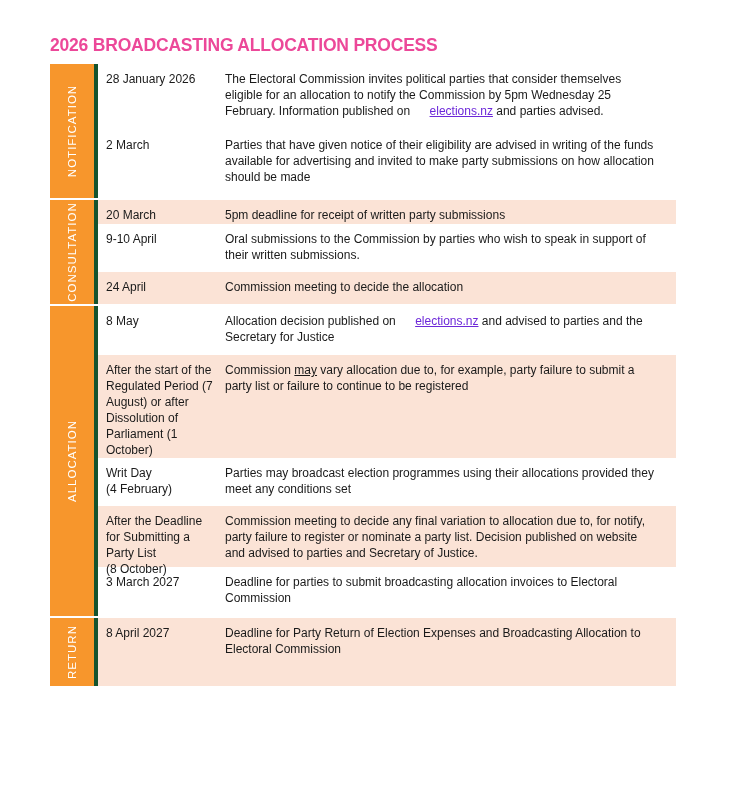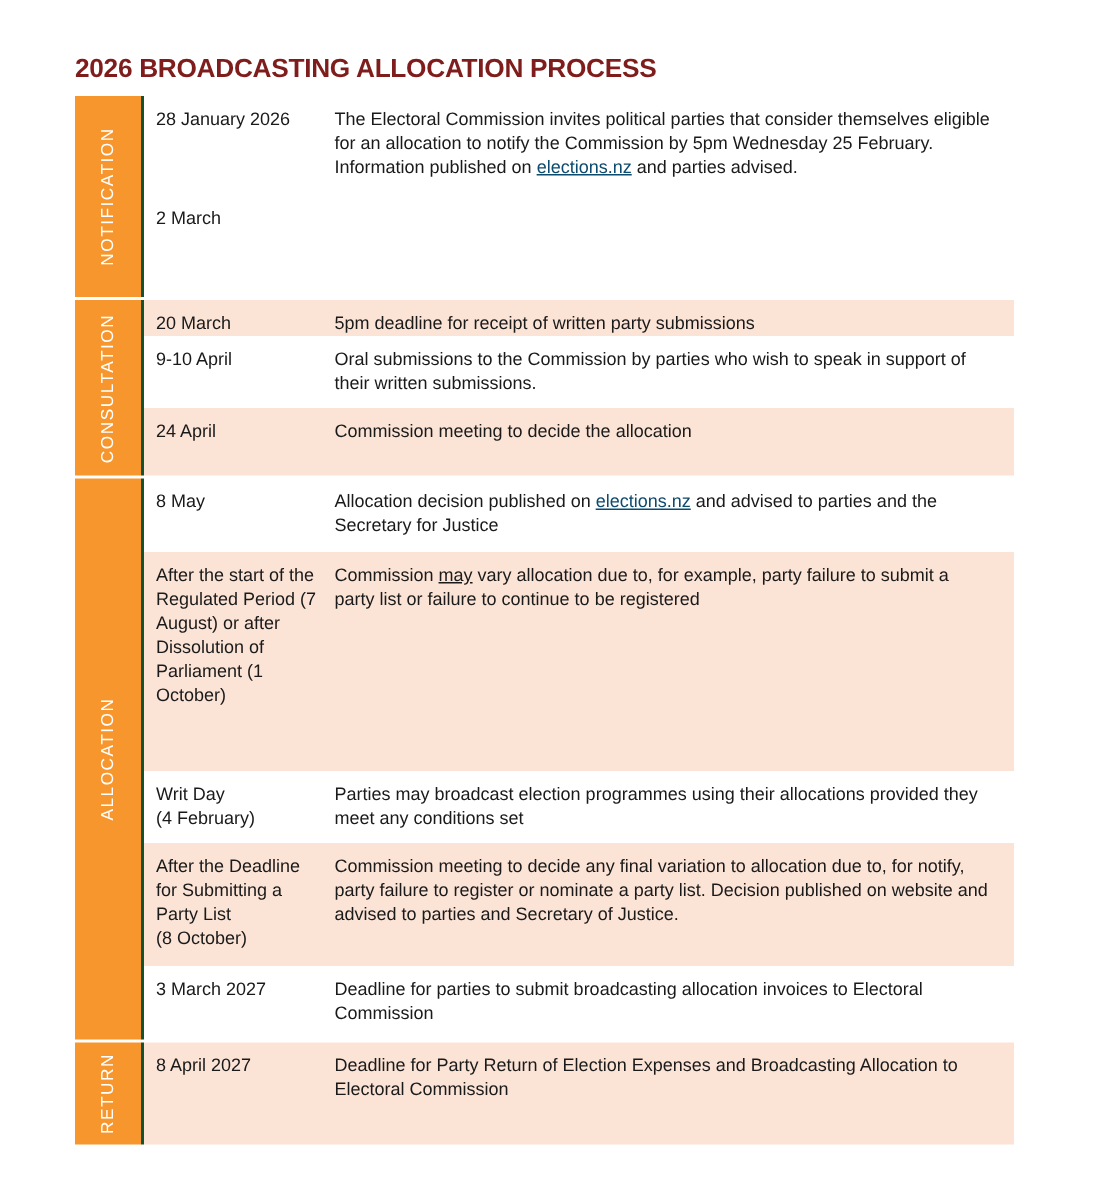--- a/index.html
+++ b/index.html
@@ -1,98 +1,99 @@
 <!DOCTYPE html>
 <html><head>
 <meta charset="utf-8">
 <style>
   html, body { margin: 0; padding: 0; background: #ffffff; }
   body { width: 730px; height: 793px; position: relative; overflow: hidden;
          font-family: "Liberation Sans", sans-serif; color: #1a1a1a; }
   .title { position: absolute; left: 50px; top: 35px; font-size: 17.5px; font-weight: bold;
-           color: #7f1d1d; letter-spacing: -0.2px; }
+           color: #ec4899; letter-spacing: -0.2px; }
   .table { position: absolute; left: 50px; top: 64px; width: 626px; }
   .section { display: flex; border-bottom: 2px solid #ffffff; }
   .section:last-child { border-bottom: none; }
   .sec-label { width: 44px; flex: none; background: #f7962c; position: relative; }
   .sec-label span { position: absolute; left: 50%; top: 50%;
          transform: translate(-50%, -50%) rotate(-90deg); white-space: nowrap;
          color: #ffffff; font-size: 11.5px; letter-spacing: 1px; }
-  .rows { flex: 1; border-left: 2px solid #14532d; }
+  .rows { flex: 1; border-left: 4px solid #14532d; }
   .row { display: flex; font-size: 12px; line-height: 16px; box-sizing: border-box;
          padding-top: 7px; }
   .row.shade { background: #fbe3d6; }
   .date { width: 127px; flex: none; padding-left: 8px; box-sizing: border-box; }
   .desc { flex: 1; padding-right: 16px; }
-  .link { color: #0c4a6e; text-decoration: underline; }
+  .link { color: #6d28d9; text-decoration: underline; margin-left: 16px; }
   .ul { text-decoration: underline; }
 </style>
 </head>
 <body>
 
 <div class="title">2026 BROADCASTING ALLOCATION PROCESS</div>
 
 <div class="table">
 
   <div class="section">
     <div class="sec-label">
         <span>NOTIFICATION</span>
       </div>
     <div class="rows">
       <div class="row" style="height:66px">
         <div class="date">28 January 2026</div>
         <div class="desc"><span>The Electoral Commission invites political parties that consider themselves eligible for an allocation to notify the Commission by 5pm Wednesday 25 February. Information published on </span><span class="link">elections.nz</span><span> and parties advised.</span></div>
       </div>
       <div class="row" style="height:68px">
         <div class="date">2 March</div>
+        <div class="desc">Parties that have given notice of their eligibility are advised in writing of the funds available for advertising and invited to make party submissions on how allocation should be made</div>
       </div>
     </div>
   </div>
 
   <div class="section">
     <div class="sec-label">
         <span>CONSULTATION</span>
       </div>
     <div class="rows">
       <div class="row shade" style="height:24px">
         <div class="date">20 March</div>
         <div class="desc">5pm deadline for receipt of written party submissions</div>
       </div>
       <div class="row" style="height:48px">
         <div class="date">9-10 April</div>
         <div class="desc">Oral submissions to the Commission by parties who wish to speak in support of their written submissions.</div>
       </div>
-      <div class="row shade" style="height:45px">
+      <div class="row shade" style="height:32px">
         <div class="date">24 April</div>
         <div class="desc">Commission meeting to decide the allocation</div>
       </div>
     </div>
   </div>
 
   <div class="section">
     <div class="sec-label">
         <span>ALLOCATION</span>
       </div>
     <div class="rows">
       <div class="row" style="height:49px">
         <div class="date">8 May</div>
         <div class="desc"><span>Allocation decision published on </span><span class="link">elections.nz</span><span> and advised to parties and the Secretary for Justice</span></div>
       </div>
-      <div class="row shade" style="height:146px">
+      <div class="row shade" style="height:103px">
         <div class="date" style="padding-right:6px">After the start of the Regulated Period (7 August) or after Dissolution of Parliament (1 October)</div>
         <div class="desc"><span>Commission </span><span class="ul">may</span><span> vary allocation due to, for example, party failure to submit a party list or failure to continue to be registered</span></div>
       </div>
       <div class="row" style="height:48px">
         <div class="date">
             <div>Writ Day</div>
             <div>(4 February)</div>
           </div>
         <div class="desc">Parties may broadcast election programmes using their allocations provided they meet any conditions set</div>
       </div>
-      <div class="row shade" style="height:82px">
+      <div class="row shade" style="height:61px">
         <div class="date" style="padding-right:6px">
             <div>After the Deadline for Submitting a Party List</div>
             <div>(8 October)</div>
           </div>
         <div class="desc">Commission meeting to decide any final variation to allocation due to, for notify, party failure to register or nominate a party list. Decision published on website and advised to parties and Secretary of Justice.</div>
       </div>
       <div class="row" style="height:49px">
         <div class="date">3 March 2027</div>
         <div class="desc">Deadline for parties to submit broadcasting allocation invoices to Electoral Commission</div>
       </div>

